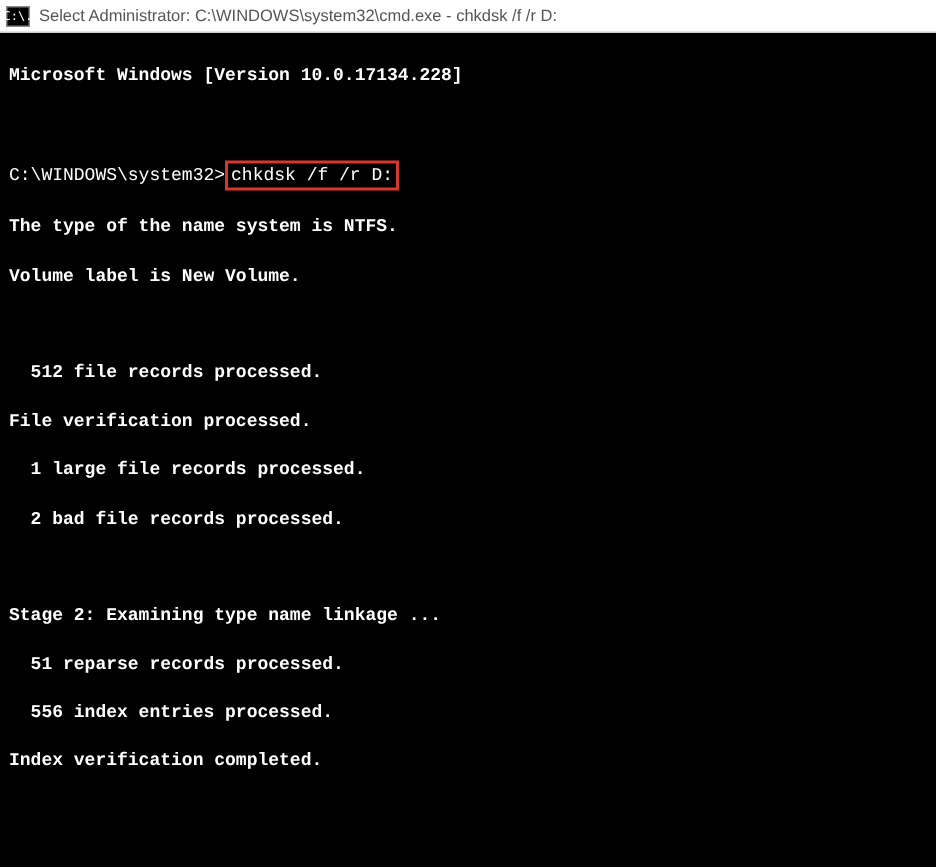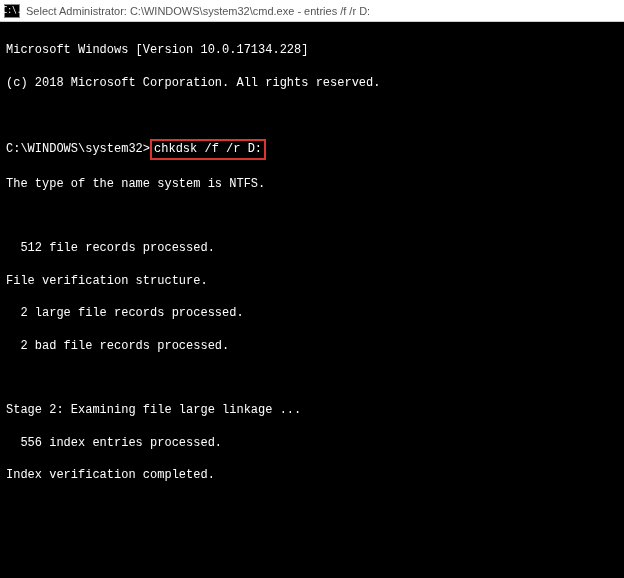--- a/index.html
+++ b/index.html
@@ -34,49 +34,50 @@
       justify-content: center;
       margin-right: 6px;
       border: 1px solid #888;
       font-family: Consolas, monospace;
     }
     .terminal {
       padding: 4px 6px;
       line-height: 1.35;
       white-space: pre;
     }
-    .line { white-space: pre; }
+    .line { white-space: pre; font-weight: bold; }
     .prompt-line { white-space: pre; }
     .highlight {
       border: 2px solid #d9362e;
       padding: 0 2px;
       display: inline-block;
     }
   </style>
 </head>
 <body>
 
 <div class="title-bar">
   <div class="title-icon">C:\.</div>
-  <div>Select Administrator: C:\WINDOWS\system32\cmd.exe - entries  /f /r D:</div>
+  <div>Select Administrator: C:\WINDOWS\system32\cmd.exe - chkdsk  /f /r D:</div>
 </div>
 
 <div class="terminal">
 <div class="line">Microsoft Windows [Version 10.0.17134.228]</div>
-<div class="line">(c) 2018 Microsoft Corporation. All rights reserved.</div>
 <div class="line">&nbsp;</div>
 <div class="prompt-line"><span>C:\WINDOWS\system32&gt;</span><span class="highlight">chkdsk /f /r D:</span></div>
 <div class="line">The type of the name system is NTFS.</div>
+<div class="line">Volume label is New Volume.</div>
 <div class="line">&nbsp;</div>
 <div class="line">  512 file records processed.</div>
-<div class="line">File verification structure.</div>
-<div class="line">  2 large file records processed.</div>
+<div class="line">File verification processed.</div>
+<div class="line">  1 large file records processed.</div>
 <div class="line">  2 bad file records processed.</div>
 <div class="line">&nbsp;</div>
-<div class="line">Stage 2: Examining file large linkage ...</div>
+<div class="line">Stage 2: Examining type name linkage ...</div>
+<div class="line">  51 reparse records processed.</div>
 <div class="line">  556 index entries processed.</div>
 <div class="line">Index verification completed.</div>
 
 
 
 
 
 
 
 

